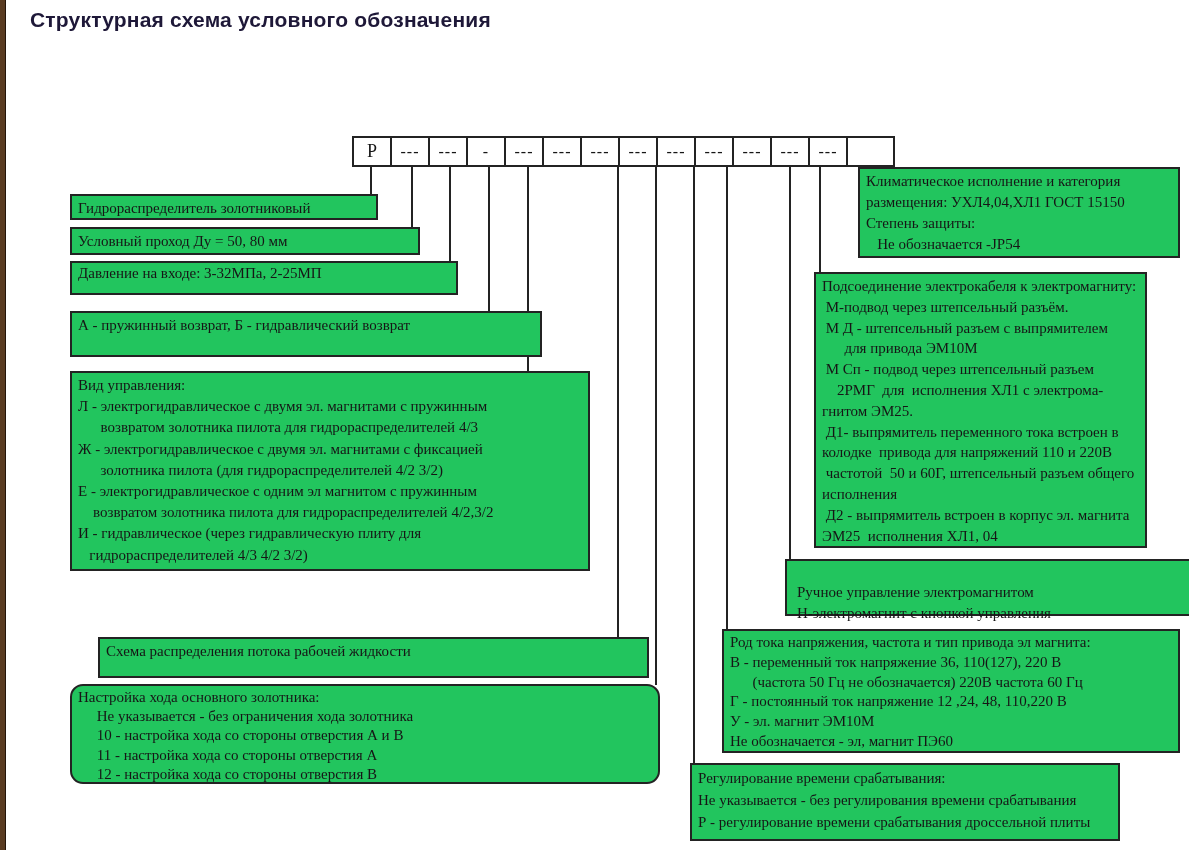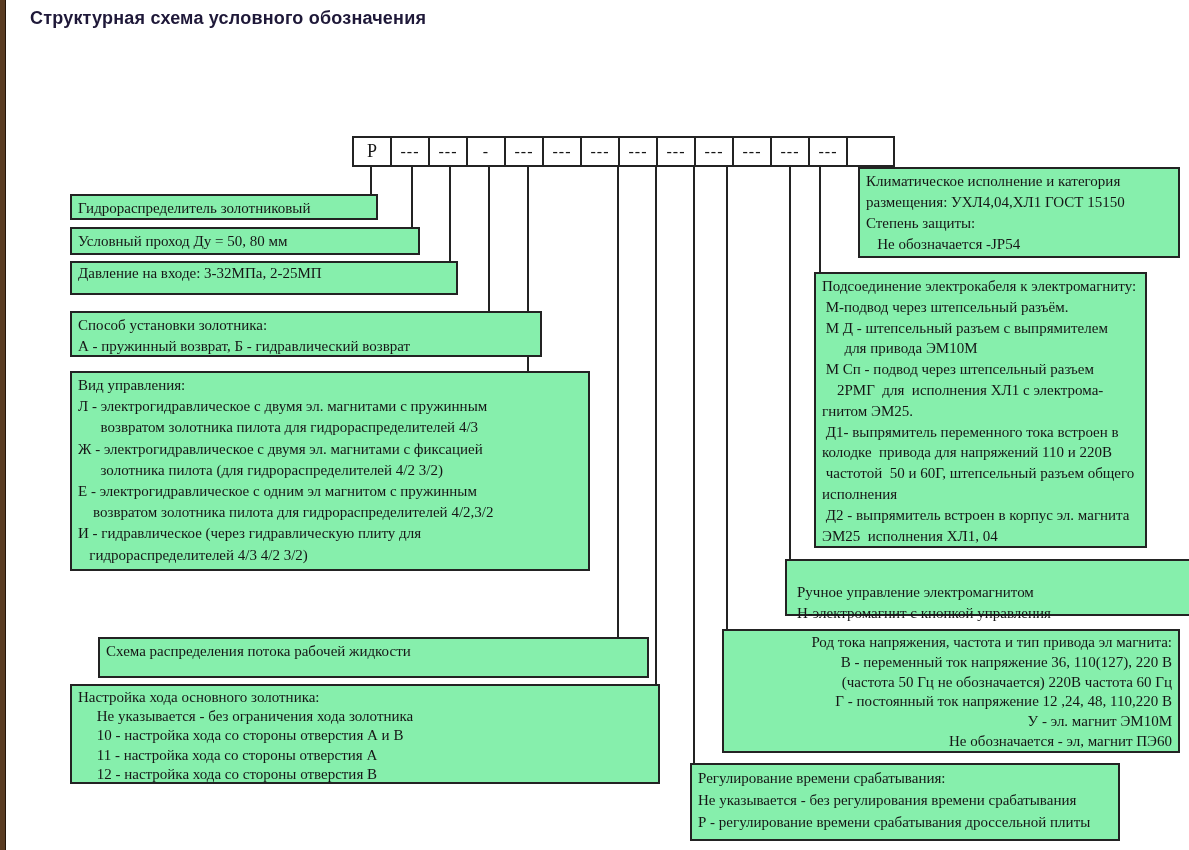--- a/index.html
+++ b/index.html
@@ -13,52 +13,52 @@
     position:relative;width:1189px;height:850px;background:#ffffff;overflow:hidden;
     font-family:"Liberation Serif","DejaVu Serif",serif;color:var(--ink);
   }
   
   #edge-bar{position:absolute;left:0;top:0;width:5px;height:850px;
     background:var(--accent-bar);border-right:1px solid #241509;}
   
   #page-title{
     position:absolute;left:30px;top:8px;
     font-family:"Liberation Sans","DejaVu Sans",sans-serif;
-    font-size:18px;font-weight:bold;color:var(--title-color);letter-spacing:.2px;
+    font-size:21px;font-weight:bold;color:var(--title-color);letter-spacing:.2px;
   }
   
   #code-row{position:absolute;left:352px;top:136px;display:flex;}
   .cell{
     box-sizing:border-box;width:40px;height:31px;margin-left:-2px;
     border:2px solid var(--line-color);
     display:flex;align-items:center;justify-content:center;
     font-size:16px;letter-spacing:1px;color:var(--ink);background:transparent;
   }
   .cell:first-child{margin-left:0;font-size:18px;letter-spacing:0;}
   .cell:last-child{width:49px;}
   
   #connectors{position:absolute;left:0;top:0;width:1189px;height:850px;pointer-events:none;}
   #connectors line{stroke:var(--line-color);stroke-width:2;shape-rendering:crispEdges;}
   
   .box{
     position:absolute;box-sizing:border-box;border:2px solid var(--line-color);
-    background:#86efac;font-size:15px;line-height:21px;padding:2px 6px;
+    background:#22c55e;font-size:15px;line-height:21px;padding:2px 6px;
   }
   .box div{white-space:pre-wrap;}
   #box-valve            {left:70px; top:194px; width:308px; height:26px;}
   #box-bore             {left:70px; top:227px; width:350px; height:28px;}
   #box-pressure         {left:70px; top:261px; width:388px; height:34px; padding-top:0;}
   #box-spool-install    {left:70px; top:311px; width:472px; height:46px;}
   #box-control-type     {left:70px; top:371px; width:520px; height:200px; line-height:21.2px;}
   #box-flow-scheme      {left:70px; top:637px; width:551px; height:41px;margin-left:28px;}
-  #box-stroke-adjust    {left:70px; top:684px; width:590px; height:100px; line-height:19.2px;}
+  #box-stroke-adjust    {left:70px; top:684px; width:590px; height:100px; line-height:19.2px;border-radius:13px;}
   #box-climate          {left:858px;top:167px; width:322px; height:91px;}
   #box-cable-connection {left:814px;top:272px; width:333px; height:276px; line-height:20.8px;}
   #box-manual-control   {left:785px;top:559px; width:432px; height:57px; padding:21px 10px;}
-  #box-current-type     {left:722px;top:629px; width:458px; height:124px; line-height:19.8px;text-align:right;}
+  #box-current-type     {left:722px;top:629px; width:458px; height:124px; line-height:19.8px;}
   #box-response-time    {left:690px;top:763px; width:430px; height:78px; line-height:22px;}
 </style>
 </head>
 <body>
 
 <div id="stage">
 
   <div id="edge-bar"></div>
 
   <div id="page-title">Структурная схема условного обозначения</div>
@@ -97,21 +97,20 @@
   <div class="box" id="box-valve">
       <div>Гидрораспределитель золотниковый</div>
     </div>
   <div class="box" id="box-bore">
       <div>Условный проход Ду = 50, 80 мм</div>
     </div>
   <div class="box" id="box-pressure">
       <div>Давление на входе: 3-32МПа, 2-25МП</div>
     </div>
   <div class="box" id="box-spool-install">
-      <div>Способ установки золотника:</div>
       <div>А - пружинный возврат, Б - гидравлический возврат</div>
     </div>
   <div class="box" id="box-control-type">
       <div>Вид управления:</div>
       <div>Л - электрогидравлическое с двумя эл. магнитами с пружинным</div>
       <div>      возвратом золотника пилота для гидрораспределителей 4/3</div>
       <div>Ж - электрогидравлическое с двумя эл. магнитами с фиксацией</div>
       <div>      золотника пилота (для гидрораспределителей 4/2 3/2)</div>
       <div>Е - электрогидравлическое с одним эл магнитом с пружинным</div>
       <div>    возвратом золотника пилота для гидрораспределителей 4/2,3/2</div>

